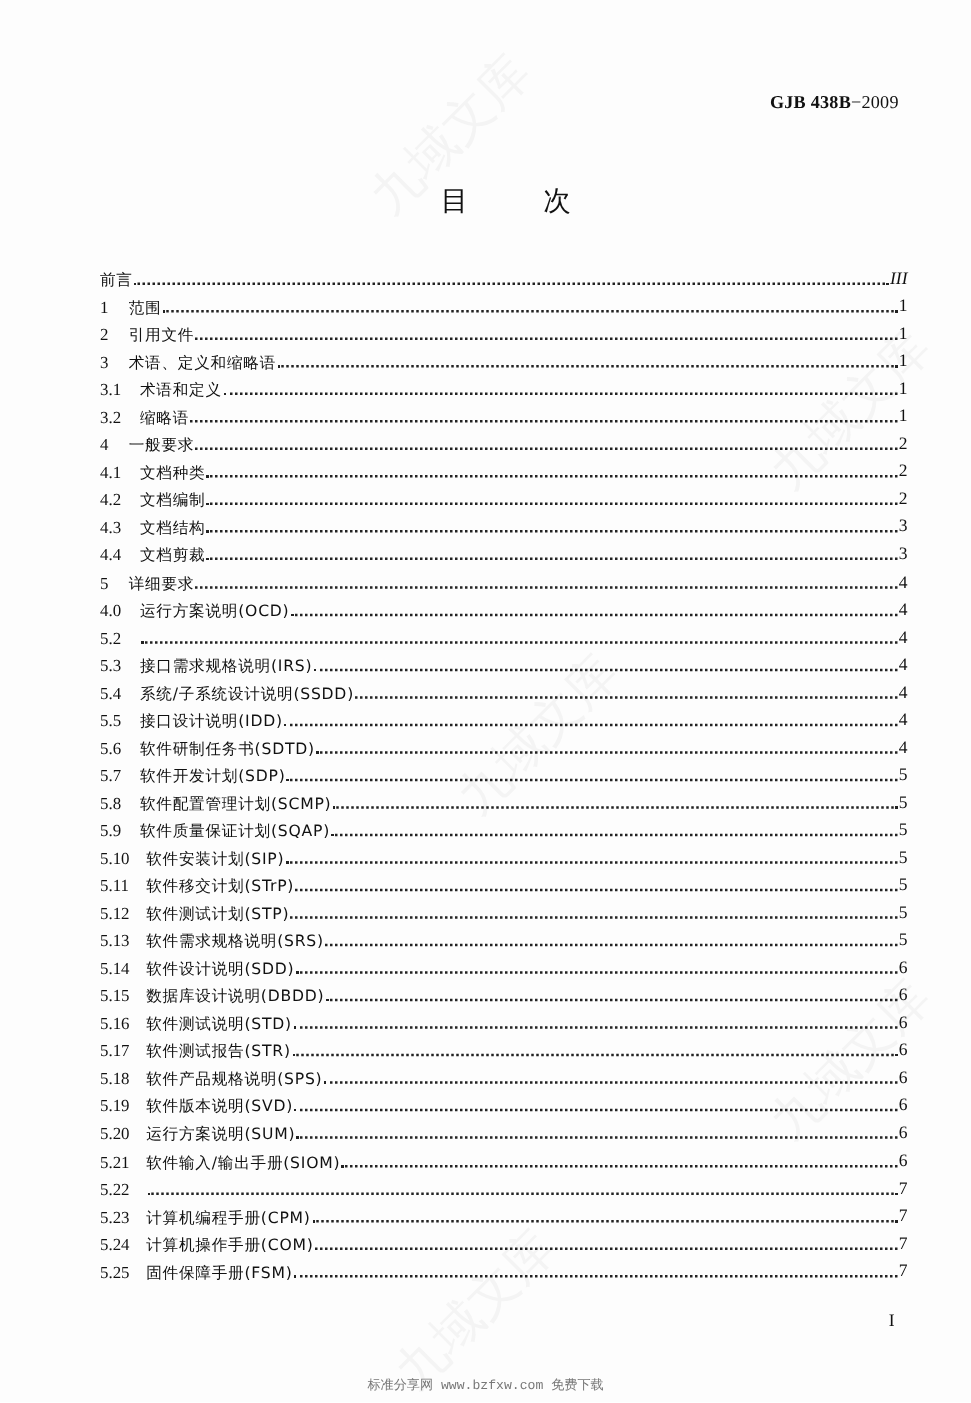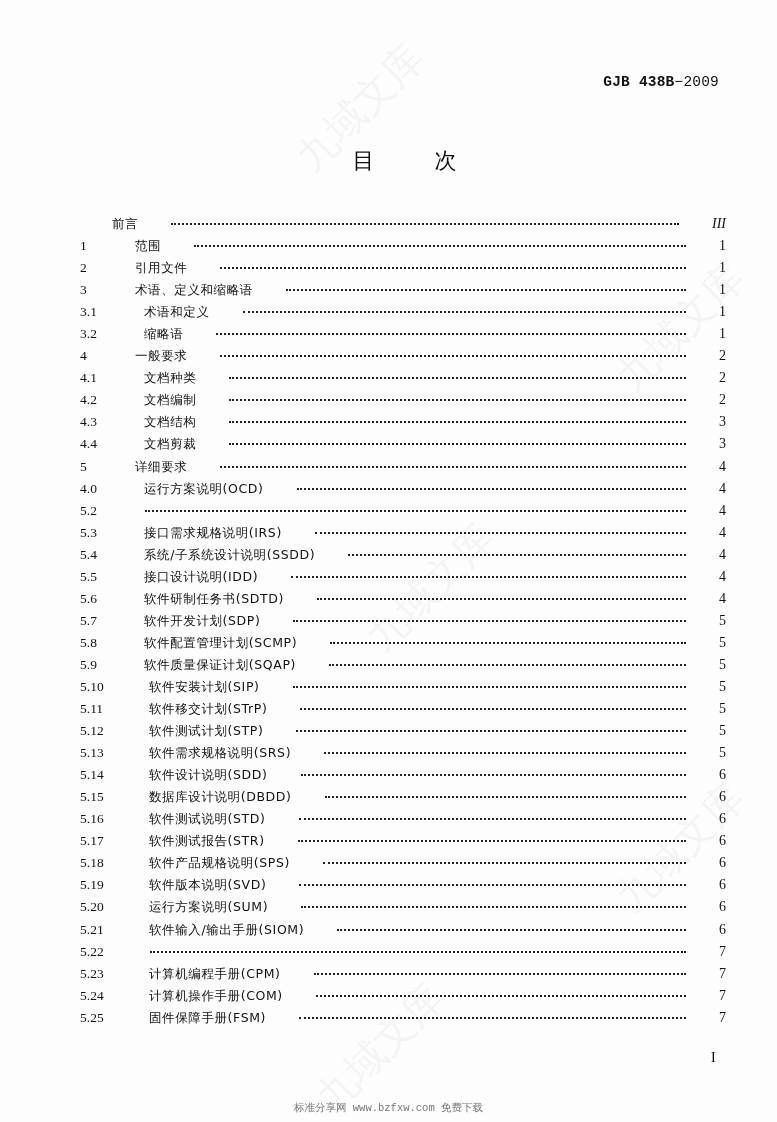--- a/index.html
+++ b/index.html
@@ -18,21 +18,21 @@
     .page {
       position: absolute;
       left: 0; top: 0;
       width: 777px; height: 1122px;
       background: #fdfdfd;
     }
     .std-code {
       position: absolute;
       top: 74px;
       right: 58px;
-      font-family: Liberation Mono, monospace;
+      font-family: Liberation Serif, serif;
       font-weight: bold;
       font-size: 14.5px;
       letter-spacing: 0.2px;
       color: #111;
     }
     .std-code .num { font-weight: normal; }
     .title {
       position: absolute;
       top: 146px;
       left: 16px;
@@ -51,23 +51,22 @@
       width: 646px;
       margin: 0; padding: 0;
       list-style: none;
     }
     .toc-row {
       position: relative;
       height: 22.05px;
       line-height: 22px;
       font-size: 13px;
       display: flex;
-      align-items: flex-start;
+      align-items: center;
       white-space: nowrap;
-      gap: 32px;
     }
     .toc-num {
       flex: 0 0 auto;
       font-family: "Liberation Serif", serif;
       font-size: 13.5px;
     }
     .toc-row.l1 .toc-num { width: 23px; }
     .toc-row.l2 .toc-num { width: 32px; }
     .toc-row.l3 .toc-num { width: 37px; }
     .toc-row.l0 .toc-num { width: 0; }

